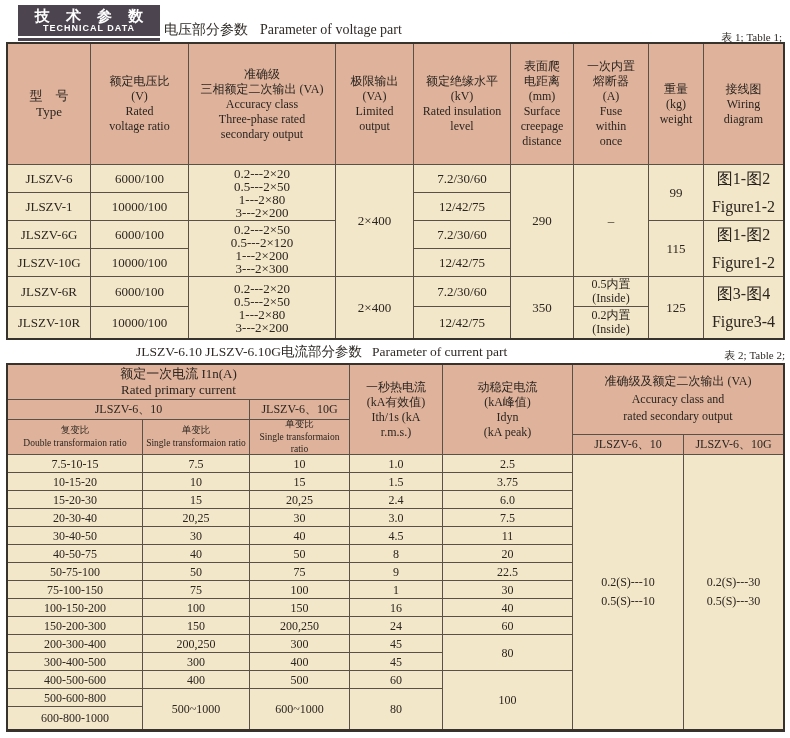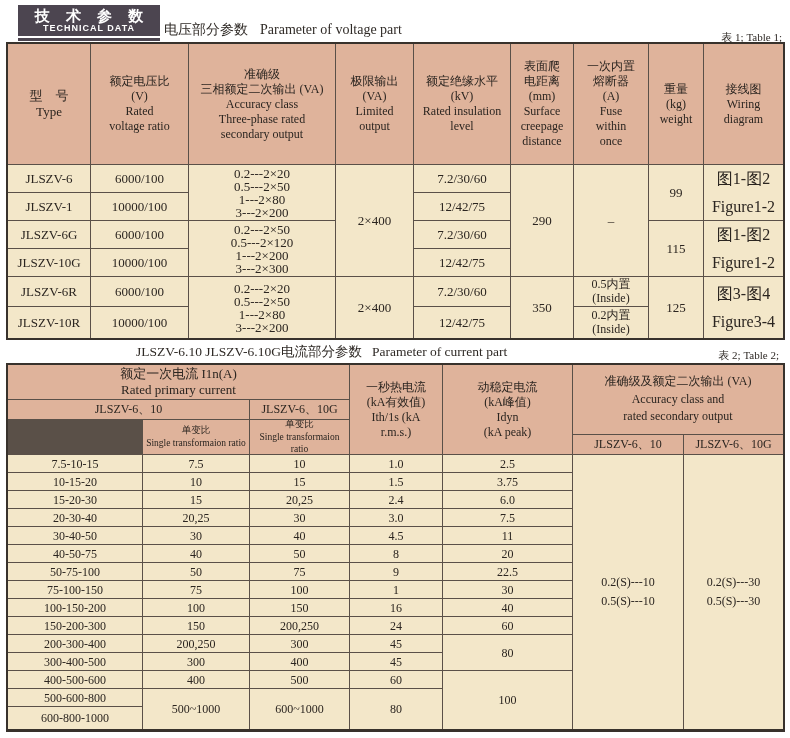--- a/index.html
+++ b/index.html
@@ -17,21 +17,21 @@
   }
   .badge .zh{font-size:15px;font-weight:bold;letter-spacing:6px;text-indent:6px;line-height:1;}
   .badge .en{font-size:9px;font-weight:bold;letter-spacing:1px;line-height:1;}
   .badge-underline{position:absolute;left:18px;top:38px;width:142px;height:3px;background:#4c4550;}
   
   .cap1{position:absolute;left:164px;top:21px;font-size:14px;color:#2f2a26;}
   .cap1 .en{margin-left:12px;}
   .tag1{position:absolute;right:8px;top:30px;font-size:11px;color:#2f2a26;}
   .cap2{position:absolute;left:136px;top:343px;font-size:13.5px;color:#2f2a26;}
   .cap2 .en{margin-left:10px;}
-  .tag2{position:absolute;right:11px;top:348px;font-size:11px;color:#2f2a26;}
+  .tag2{position:absolute;right:5px;top:348px;font-size:11px;color:#2f2a26;}
   
   .grid{
     position:absolute;display:grid;gap:1px;
     background:#5a5048;border:2px solid #38322c;
   }
   #t1{
     left:6px;top:42px;
     grid-template-columns:82px 97px 146px 77px 96px 62px 74px 54px 79px;
     grid-template-rows:120px 27px 27px 27px 27px 29px 31px;
   }
@@ -165,20 +165,22 @@
 <div class="cap2">
   <span>JLSZV-6.10 JLSZV-6.10G电流部分参数</span><span class="en">Parameter of current part</span>
 </div>
 <div class="tag2">表 2; Table 2;</div>
 
 <div id="t2" class="grid">
   <div class="c h" style="grid-area:1/1/2/4;font-size:13px">额定一次电流 I1n(A)
 Rated primary current</div>
   <div class="c h hz" style="grid-area:2/1/3/3">JLSZV-6、10</div>
   <div class="c h hz" style="grid-area:2/3">JLSZV-6、10G</div>
+  <div class="c h small" style="grid-area:3/1/5/2">复变比
+Double transformaion ratio</div>
   <div class="c h small" style="grid-area:3/2/5/3">单变比
 Single transformaion ratio</div>
   <div class="c h small" style="grid-area:3/3/5/4">单变比
 Single transformaion ratio</div>
   <div class="c h" style="grid-area:1/4/5/5">一秒热电流
 (kA有效值)
 Ith/1s (kA
 r.m.s.)</div>
   <div class="c h" style="grid-area:1/5/5/6">动稳定电流
 (kA峰值)

